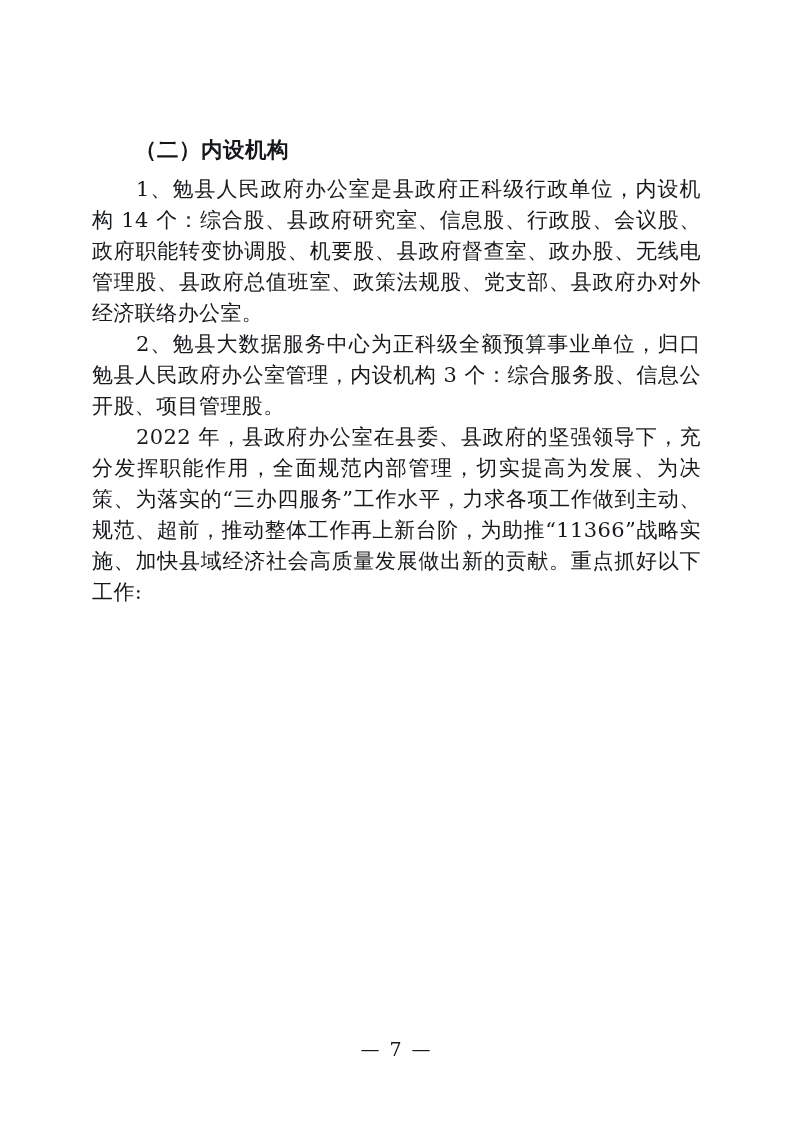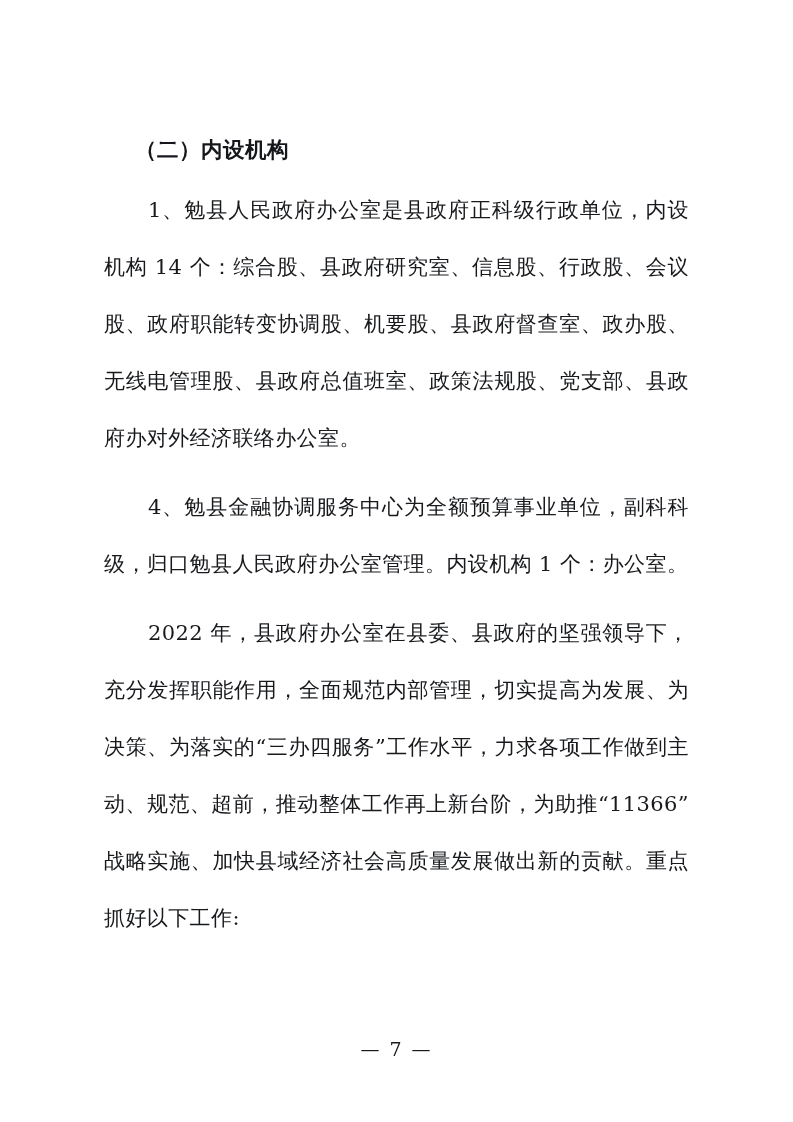--- a/index.html
+++ b/index.html
@@ -32,24 +32,24 @@
     font-weight: bold;
     font-size: 21.5px;
     line-height: 40px;
     letter-spacing: 0.5px;
     text-indent: 43px;
     margin: 0 0 4px 0;
     color: #15171a;
   }
   .para {
     font-size: 21px;
-    line-height: 57px;
+    line-height: 31px;
     letter-spacing: 0.4px;
     text-indent: 44px;
-    margin: 12px;
+    margin: 0;
     text-align: justify;
     text-justify: inter-ideograph;
     color: #17191c;
   }
   .footer {
     position: absolute;
     left: 0;
     right: 0;
     bottom: 62px;
     text-align: center;
@@ -62,23 +62,23 @@
 </head>
 <body>
 
 <div class="page">
   <div class="doc-body">
 
     <h2 class="heading">（二）内设机构</h2>
 
     <p class="para">1、勉县人民政府办公室是县政府正科级行政单位，内设机构 14 个：综合股、县政府研究室、信息股、行政股、会议股、政府职能转变协调股、机要股、县政府督查室、政办股、无线电管理股、县政府总值班室、政策法规股、党支部、县政府办对外经济联络办公室。</p>
 
+    <p class="para">2、勉县大数据服务中心为正科级全额预算事业单位，归口勉县人民政府办公室管理，内设机构 3 个：综合服务股、信息公开股、项目管理股。</p>
 
 
-    <p class="para">4、勉县金融协调服务中心为全额预算事业单位，副科科级，归口勉县人民政府办公室管理。内设机构 1 个：办公室。</p>
 
 
 
     <p class="para">2022 年，县政府办公室在县委、县政府的坚强领导下，充分发挥职能作用，全面规范内部管理，切实提高为发展、为决策、为落实的“三办四服务”工作水平，力求各项工作做到主动、规范、超前，推动整体工作再上新台阶，为助推“11366”战略实施、加快县域经济社会高质量发展做出新的贡献。重点抓好以下工作:</p>
 
   </div>
 
   <div class="footer">— 7 —</div>
 </div>
 

